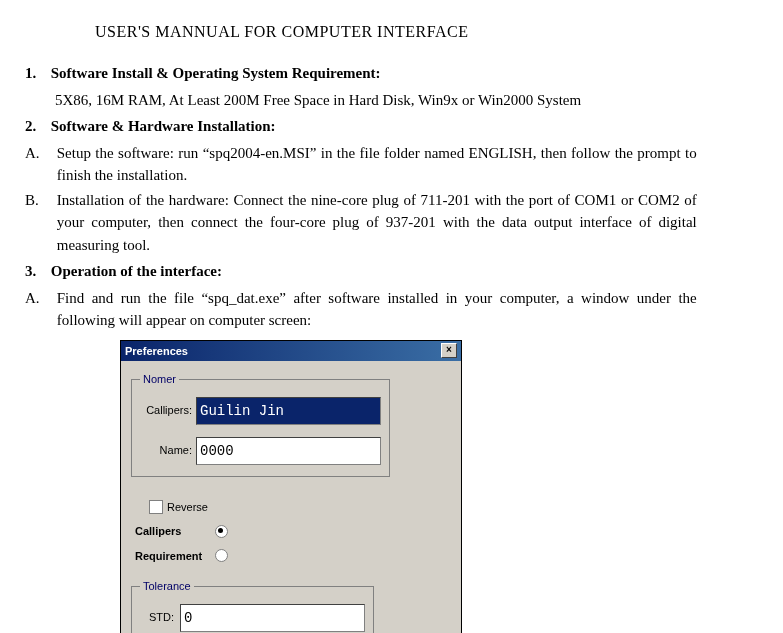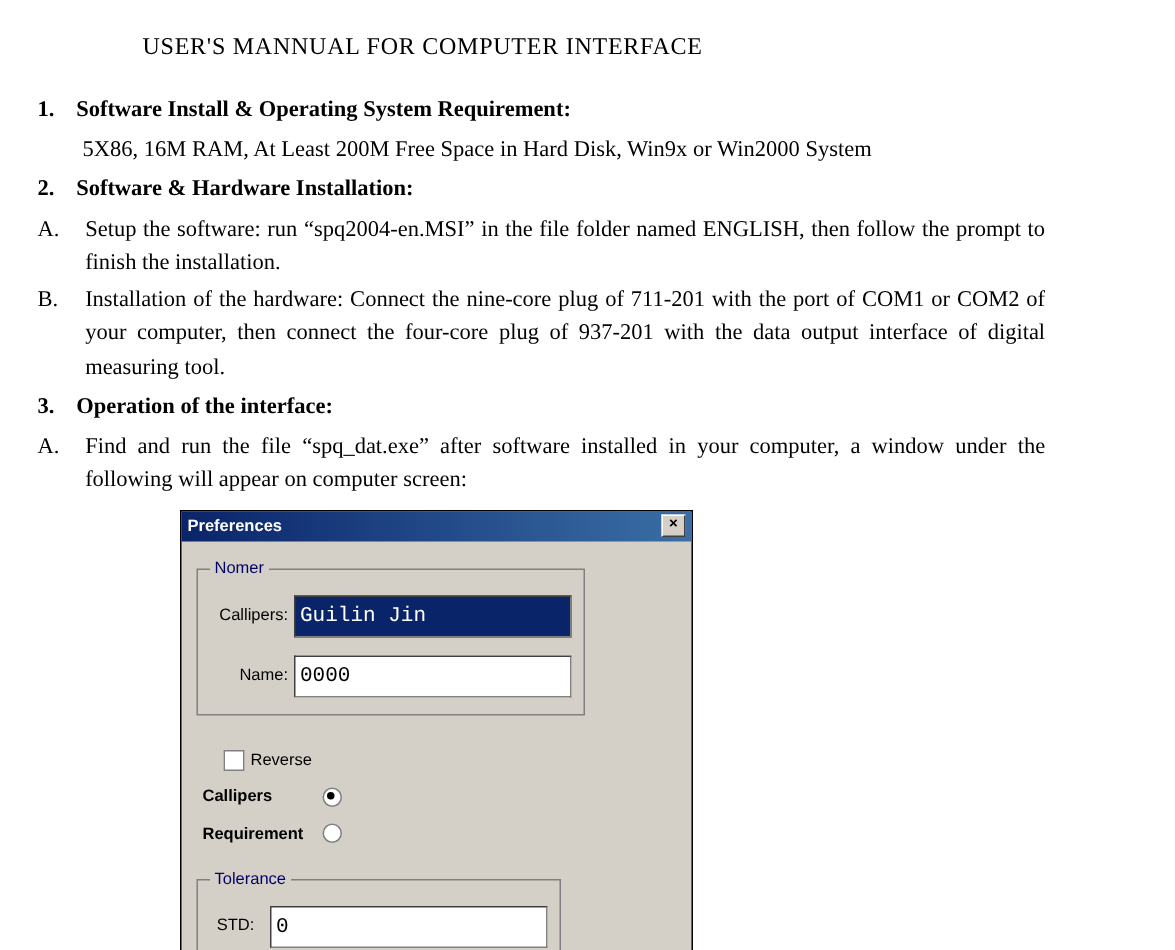--- a/index.html
+++ b/index.html
@@ -104,21 +104,21 @@
     color: #000066;
     padding: 0 3px;
   }
   .group-nomer { width: 138px; }
   .group-tol { width: 158px; }
   .left-col { width: 154px; display:flex; flex-direction:column; }
   .right-col { width: 178px; display:flex; flex-direction:column; }
 
   .row { display:flex; align-items:center; margin: 3px 0; }
   .lbl { width: 52px; text-align: right; margin-right: 4px; color:#000; }
-  .lbl-short { width: 34px; text-align:center; margin-right:6px; color:#000;}
+  .lbl-short { width: 34px; text-align:right; margin-right:6px; color:#000;}
   .input {
     background: #fff;
     border: 1px solid #808080;
     border-top-color:#404040;
     border-left-color:#404040;
     height: 28px;
     padding: 0 3px;
     font-size: 14px;
     font-family: Liberation Mono, monospace;
     flex: 1;

